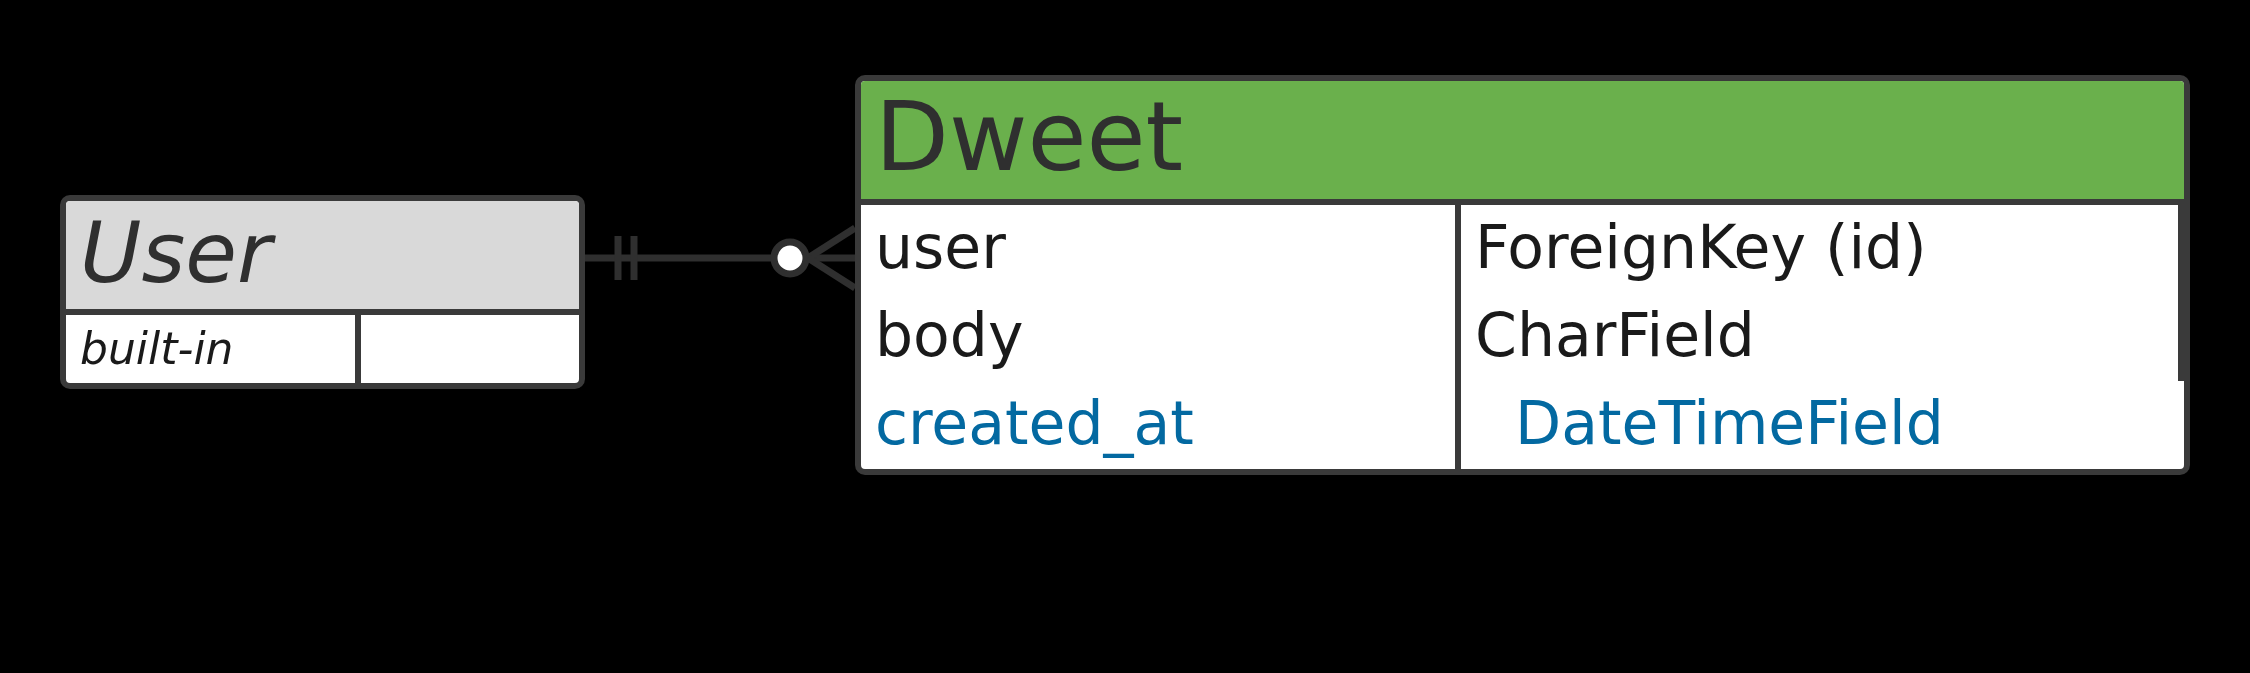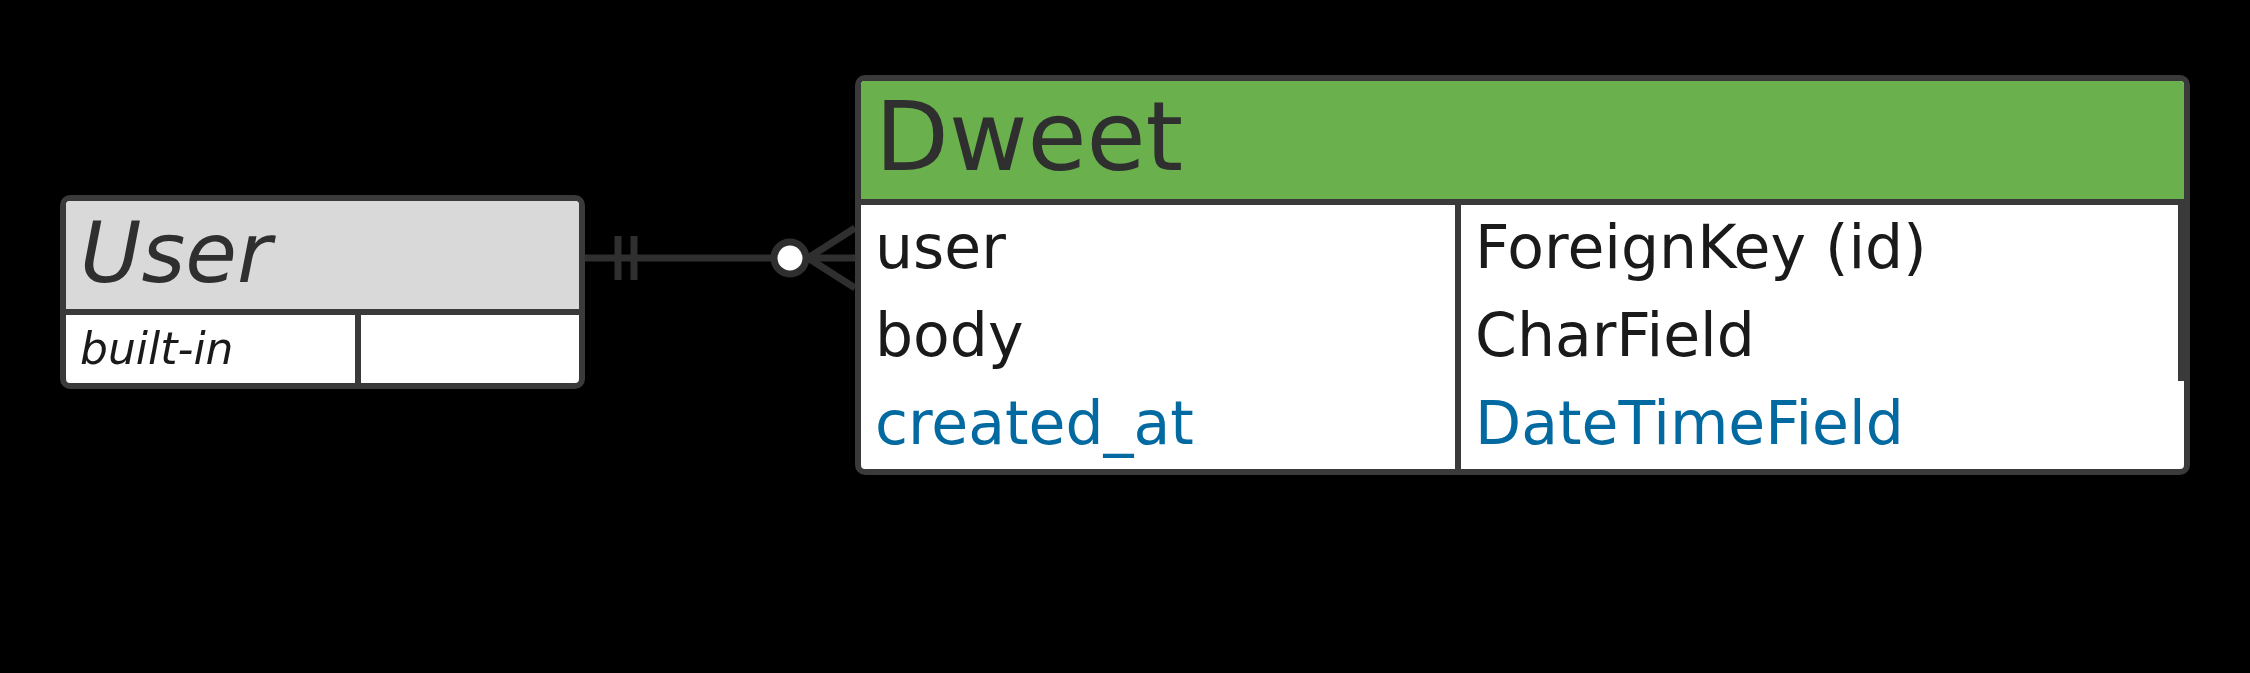--- a/index.html
+++ b/index.html
@@ -50,21 +50,21 @@
   }
   .cell {
     font-size: 44px;
     line-height: 1.0;
     padding: 12px 14px;
     color: #1a1a1a;
     border-right: 6px solid #3a3a3a;
     box-sizing: border-box;
     white-space: nowrap;
   }
-  .cell:last-child { border-right: none; }
+  .cell:last-child { border-right: none; margin-left: 40px; }
   .muted { color: #0369a1; }
   .italic { font-style: italic; }
 
   
   #user-entity {
     left: 60px;
     top: 195px;
     width: 525px;
   }
   #user-entity .rows {

